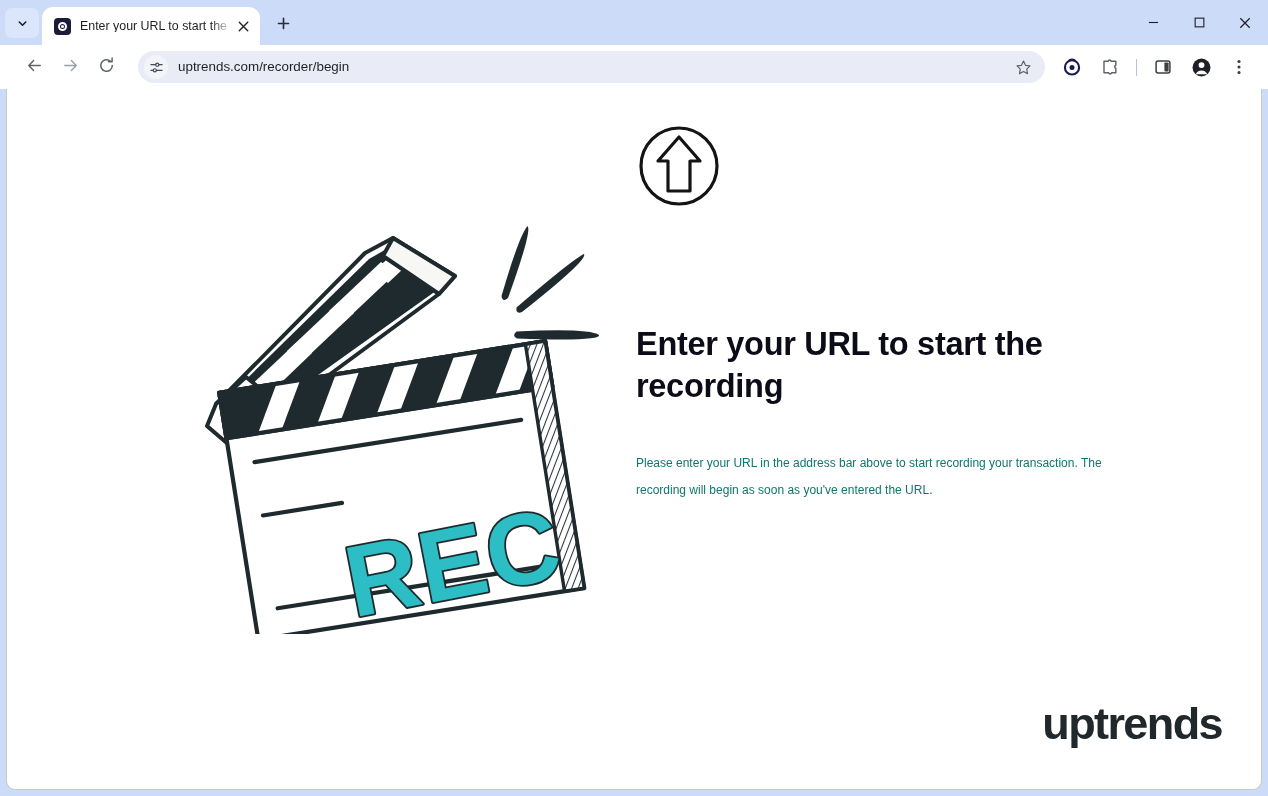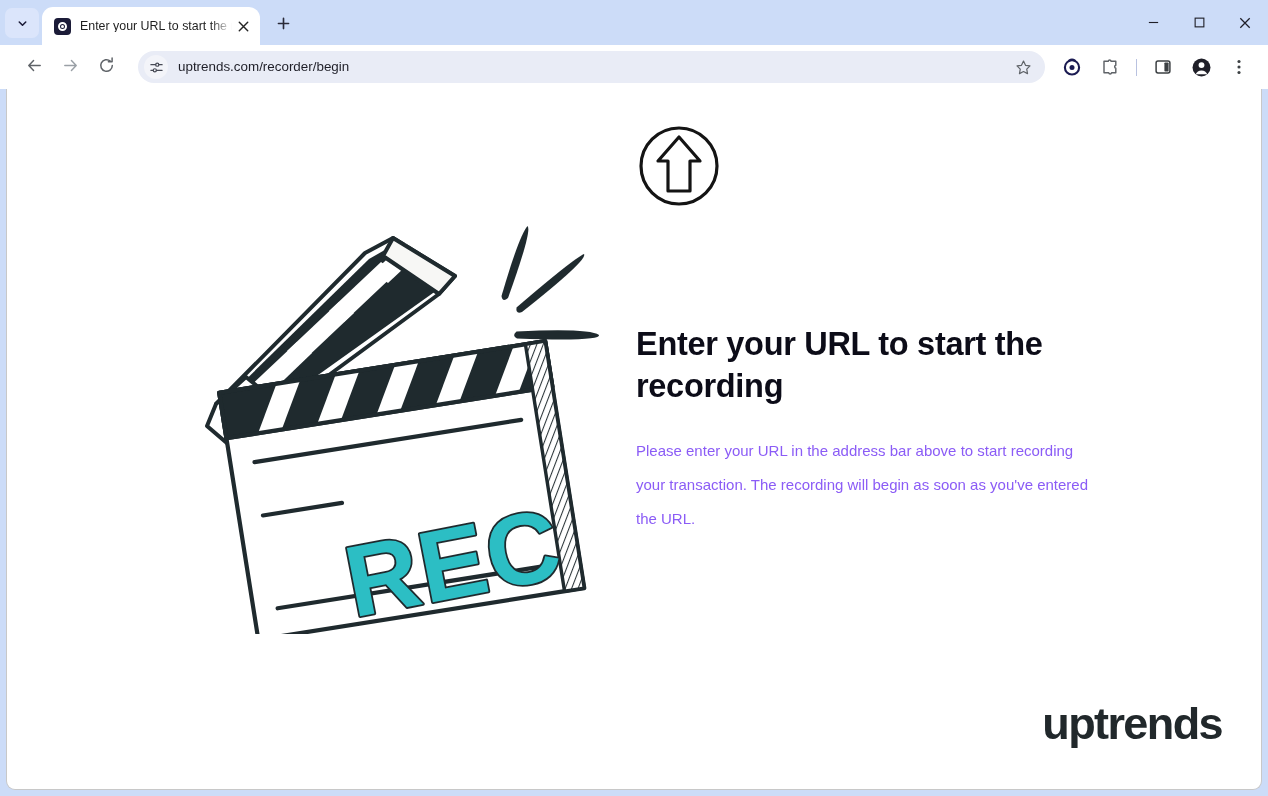--- a/index.html
+++ b/index.html
@@ -254,27 +254,27 @@
     top: 235px;
     width: 470px;
   }
 
   .headline {
     font-size: 32.5px;
     font-weight: bold;
     line-height: 1.29;
     letter-spacing: -0.3px;
     color: #0c0c18;
-    margin-bottom: 26px;
+    margin-bottom: 42px;
   }
 
   .body-copy {
-    font-size: 15px;
+    font-size: 12px;
     line-height: 2.28;
-    color: #8b5cf6;
+    color: #0f766e;
   }
 
   .logo {
     position: absolute;
     right: 39px;
     bottom: 43px;
     font-size: 45px;
     font-weight: bold;
     letter-spacing: -1.6px;
     color: #21282b;

